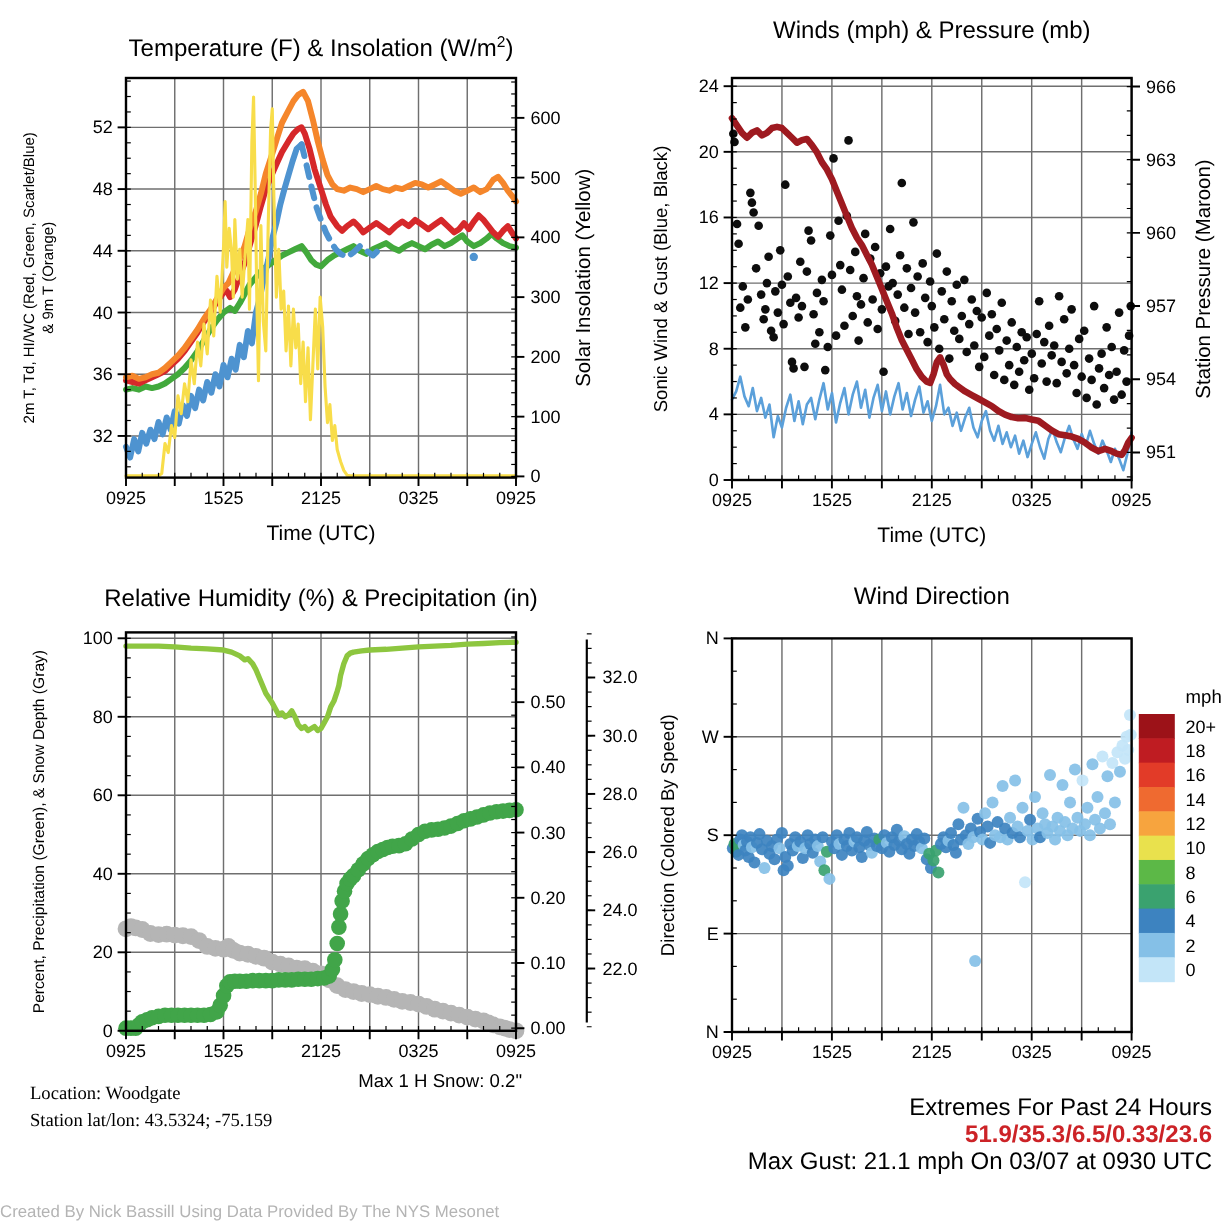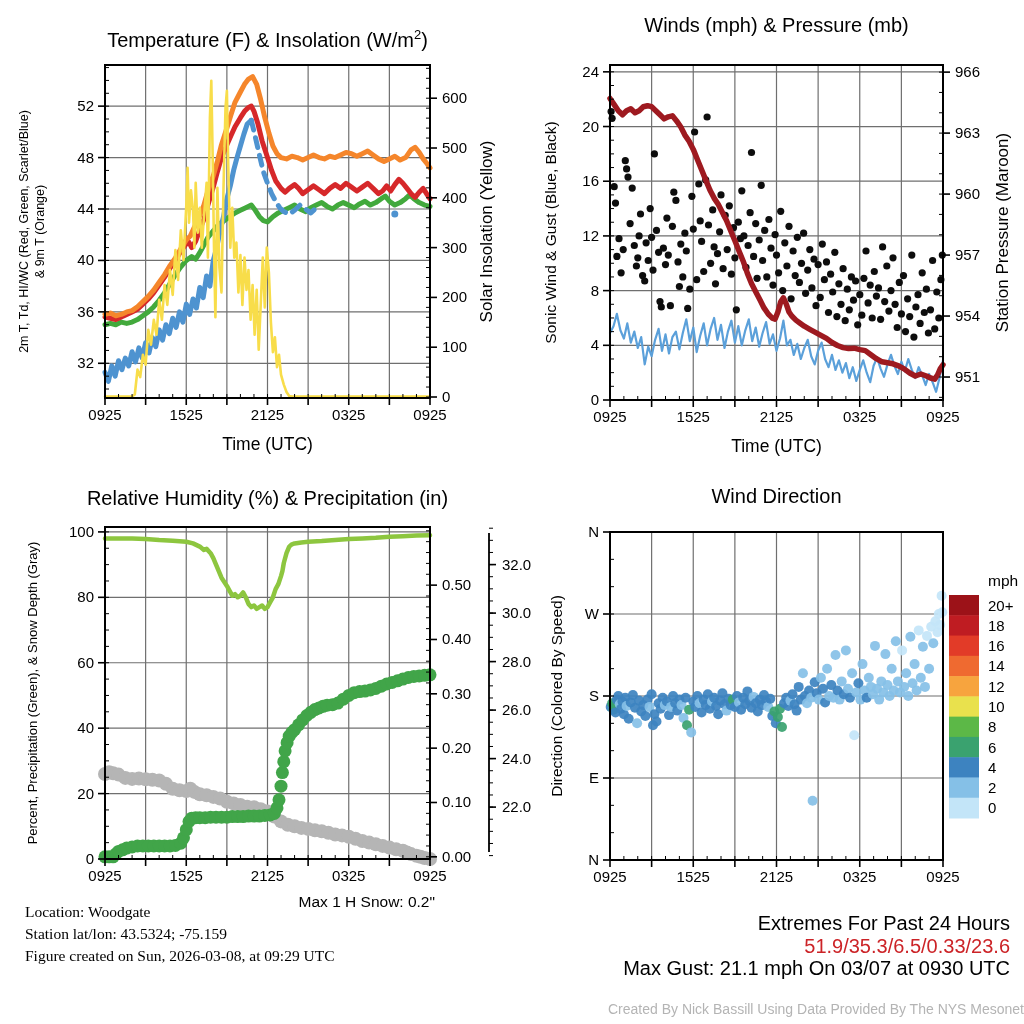--- a/index.html
+++ b/index.html
@@ -3,22 +3,22 @@
 <meta charset="utf-8">
 <style>
   html,body{margin:0;padding:0;background:#fff;}
   #stage{position:relative;width:1024px;height:1024px;background:#ffffff;overflow:hidden;
          font-family:"Liberation Sans",sans-serif;}
   svg{position:absolute;left:0;top:0;}
   .txtblock{position:absolute;color:#000;}
   #info-block{left:25px;top:901px;font-size:15.5px;line-height:22px;font-family:Liberation Serif, serif;}
   #snow-note{left:230px;top:893px;width:205px;text-align:right;font-size:15.5px;}
   #extremes-block{left:500px;top:912px;width:510px;text-align:right;font-size:20px;line-height:22.5px;}
-  #extremes-values{font-weight:normal;}
-  #footer{left:0px;top:1001px;width:1024px;text-align:right;font-size:14px;color:#b4b4b4;}
+  #extremes-values{font-weight:bold;}
+  #footer{left:0px;top:1001px;width:1024px;text-align:left;font-size:14px;color:#b4b4b4;}
 </style>
 </head>
 <body>
 
 <div id="stage">
   <svg id="figure" width="1024" height="1024" viewBox="0 0 1024 1024">
       <g>
         <line x1="105" y1="65" x2="105" y2="398" stroke="#6f6f6f" stroke-width="1.2"></line>
         <line x1="145.625" y1="65" x2="145.625" y2="398" stroke="#6f6f6f" stroke-width="1.2"></line>
         <line x1="186.25" y1="65" x2="186.25" y2="398" stroke="#6f6f6f" stroke-width="1.2"></line>
@@ -1078,21 +1078,20 @@
         <rect x="949" y="777.4545454545455" width="30" height="20.772727272727273" fill="#85c0e7"></rect>
         <text font-family="&quot;Liberation Sans&quot;,sans-serif" x="988" y="793.0909090909091" font-size="15" text-anchor="start">2</text>
         <rect x="949" y="797.7272727272727" width="30" height="20.772727272727273" fill="#c3e5f8"></rect>
         <text font-family="&quot;Liberation Sans&quot;,sans-serif" x="988" y="813.3636363636364" font-size="15" text-anchor="start">0</text>
       </g>
     </svg>
 
   <div class="txtblock" id="info-block">
     <div>Location: Woodgate</div>
     <div>Station lat/lon: 43.5324; -75.159</div>
-    <div>Figure created on Sun, 2026-03-08, at 09:29 UTC</div>
   </div>
 
   <div class="txtblock" id="snow-note">Max 1 H Snow: 0.2"</div>
 
   <div class="txtblock" id="extremes-block">
     <div>Extremes For Past 24 Hours</div>
     <div id="extremes-values" style="color: rgb(204, 35, 39);">51.9/35.3/6.5/0.33/23.6</div>
     <div>Max Gust: 21.1 mph On 03/07 at 0930 UTC</div>
   </div>
 

